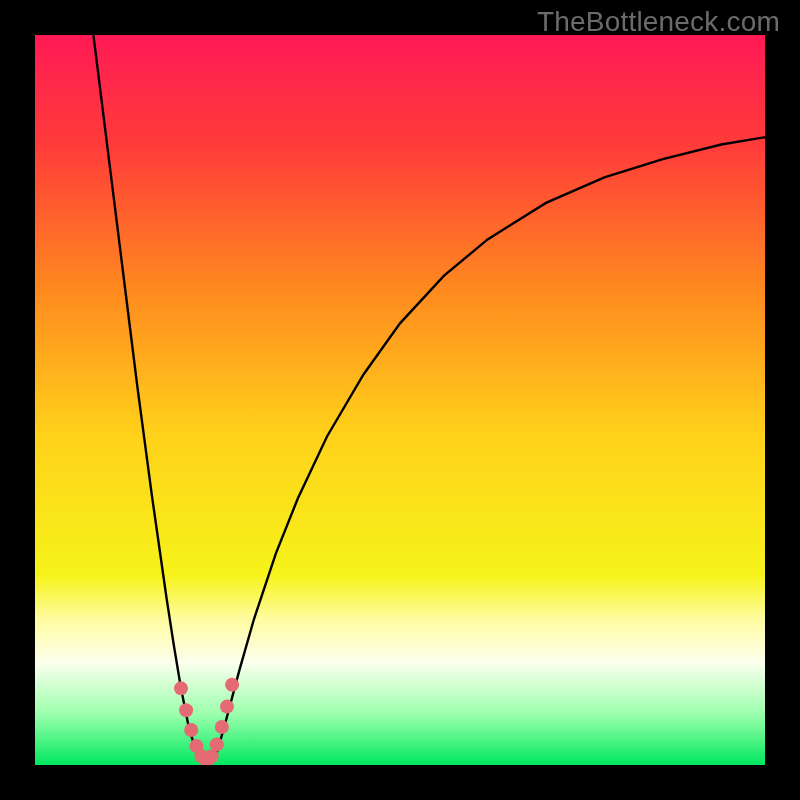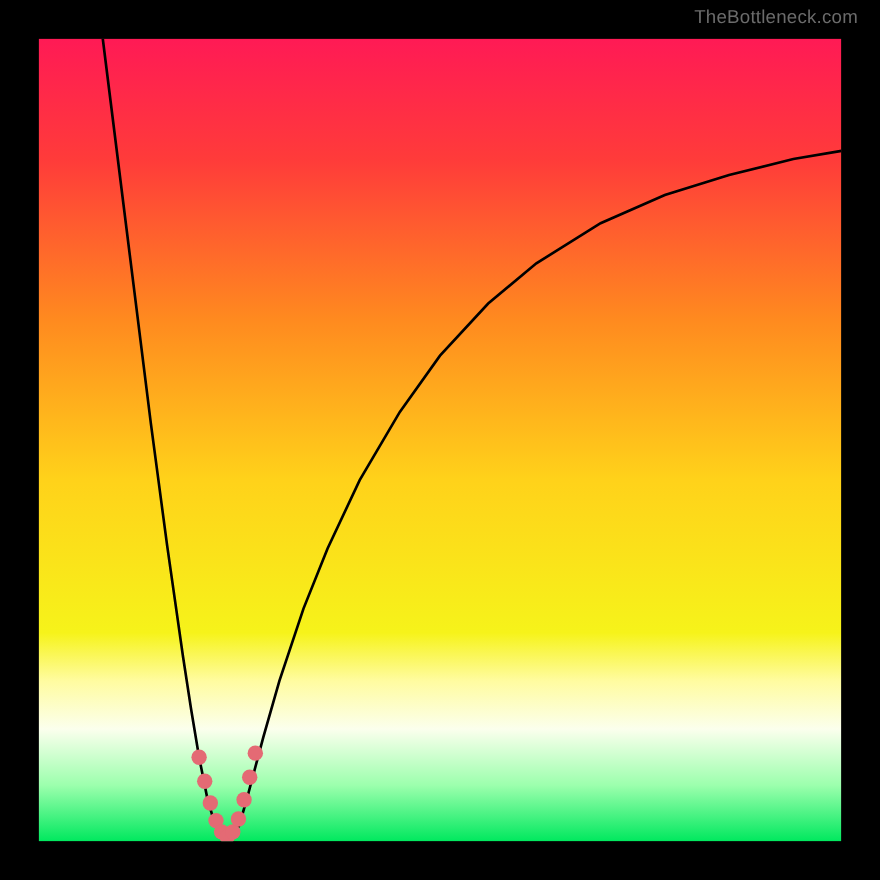--- a/index.html
+++ b/index.html
@@ -28,21 +28,21 @@
   }
   .gradient {
     position: absolute;
     inset: 0;
   }
   .watermark {
     position: absolute;
     top: 6px;
     right: 20px;
     color: #6b6b6b;
-    font-size: 17px;
+    font-size: 28px;
     letter-spacing: 0.2px;
     font-weight: 400;
   }
   svg.curve {
     position: absolute;
     inset: 0;
   }
 </style>
 </head>
 <body>

